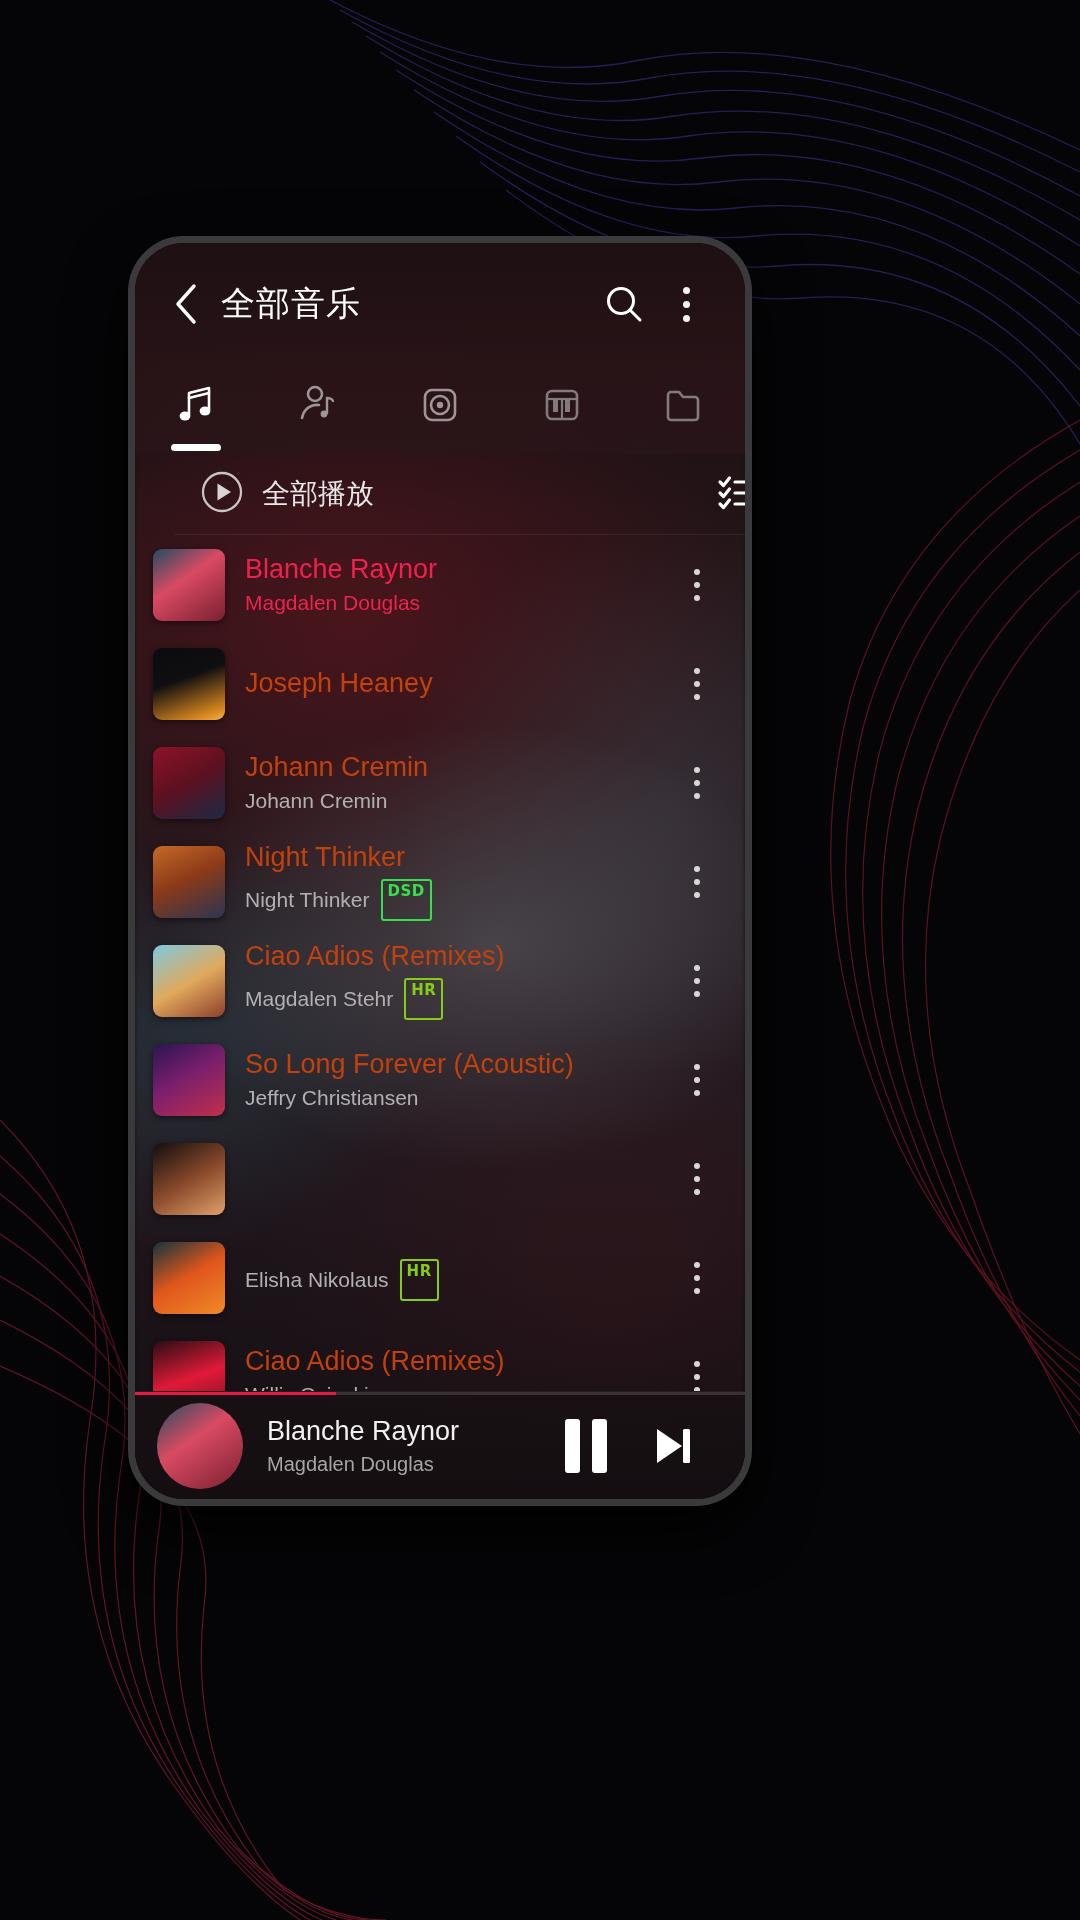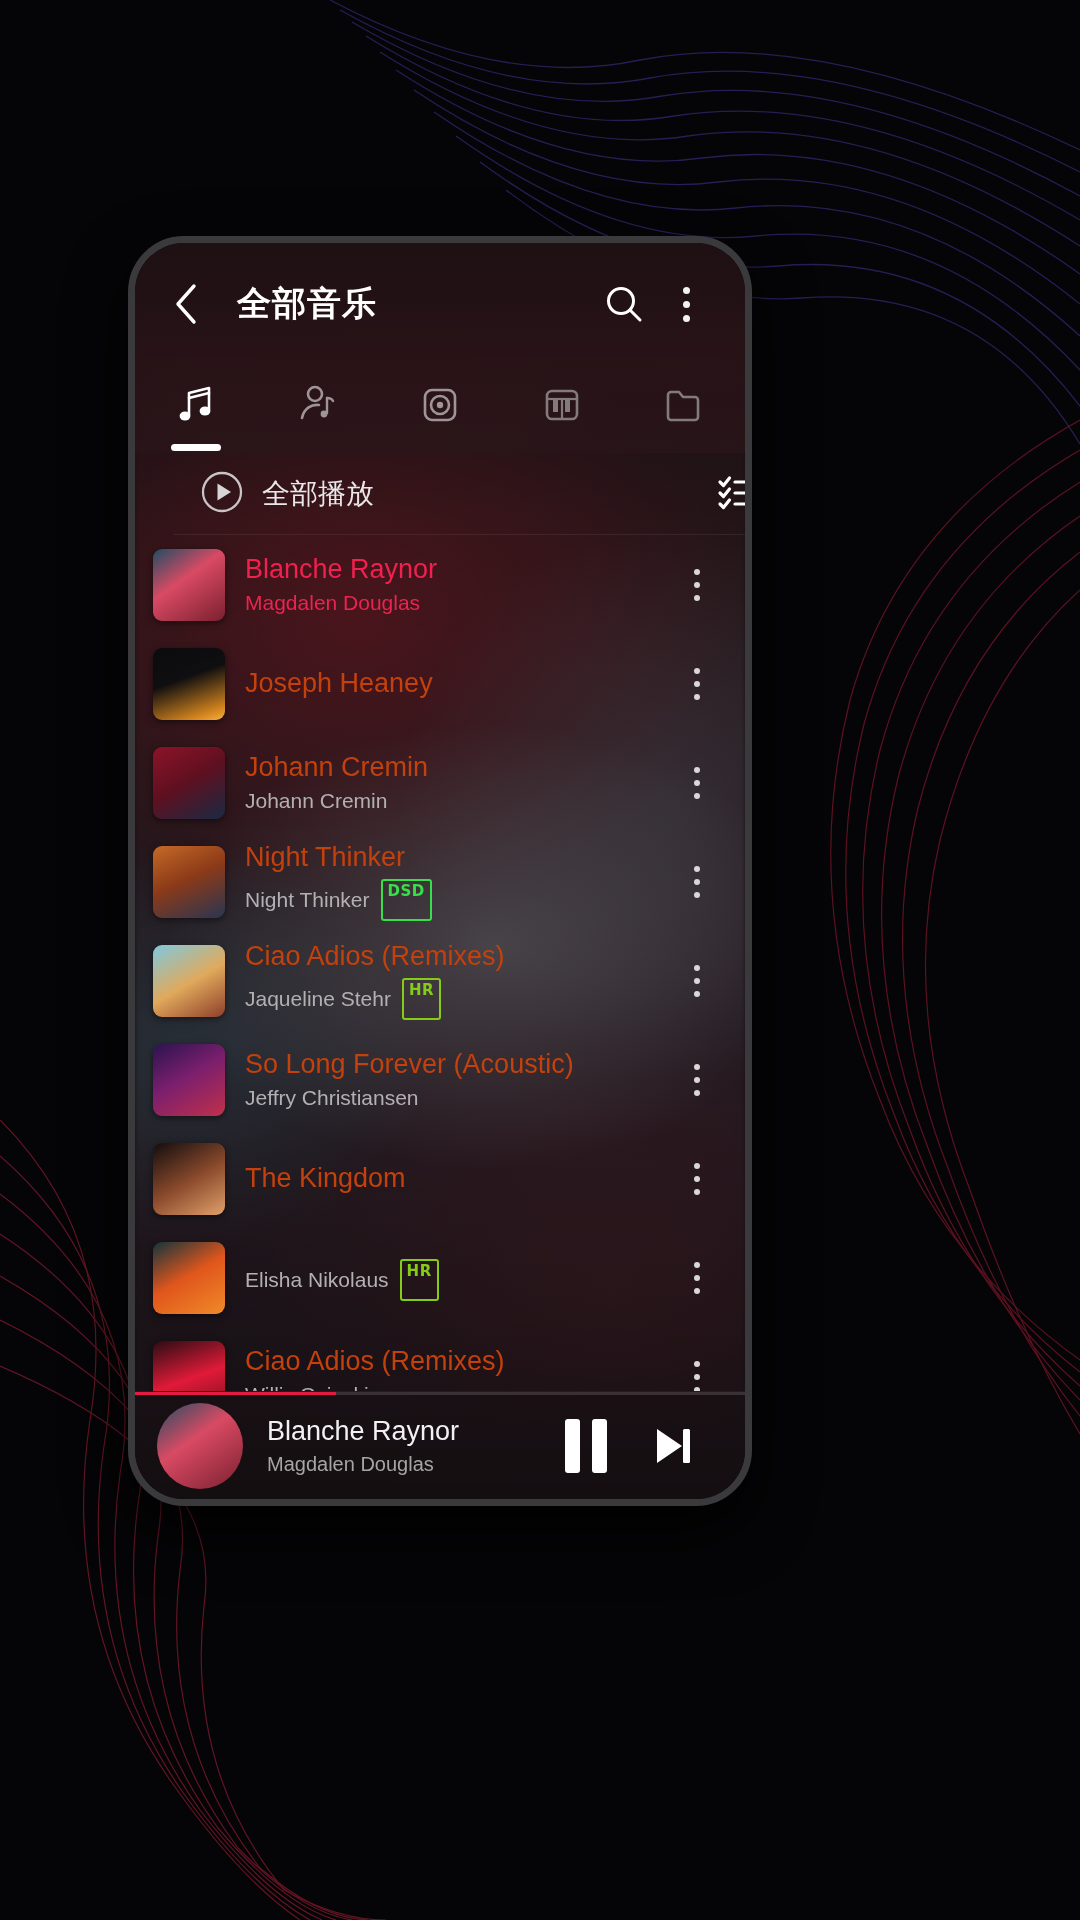--- a/index.html
+++ b/index.html
@@ -54,22 +54,22 @@
   }
 
   
   #appbar {
     position:absolute; left:0; top:0; width:100%; height:122px;
     display:flex; align-items:center; padding:0 28px;
     background:linear-gradient(180deg, rgba(30,16,19,.92), rgba(44,20,24,.72));
   }
   #appbar .back { width:46px; display:flex; align-items:center; justify-content:center; cursor:pointer; }
   #appbar .title {
-    color:#fff; font-size:34px; letter-spacing:1px; margin-left:28px;
-    font-family:"DejaVu Sans","Liberation Sans",sans-serif; font-weight:700;
+    color:#fff; font-size:34px; letter-spacing:1px; margin-left:12px;
+    font-family:"DejaVu Sans","Liberation Sans",sans-serif; font-weight:400;
   }
   #appbar .spacer { flex:1; }
   #appbar .act { width:62px; height:62px; display:flex; align-items:center; justify-content:center; cursor:pointer; }
   .dots-v { display:flex; flex-direction:column; gap:7px; align-items:center; }
   .dots-v i { width:7px; height:7px; border-radius:50%; background:#f2f2f2; display:block; }
 
   
   #tabs {
     position:absolute; left:0; top:122px; width:100%; height:88px;
     display:flex; align-items:flex-end;
@@ -370,21 +370,21 @@
               <i></i>
               <i></i>
             </span>
           </div>
         </div>
         <div class="row">
           <div class="art" style="background-image: linear-gradient(150deg, rgb(127, 201, 222) 0%, rgb(224, 169, 92) 52%, rgb(142, 63, 42) 100%);"></div>
           <div class="meta">
             <div class="t">Ciao Adios (Remixes)</div>
             <div class="sub">
-              <span>Jaqueline Stehr</span>
+              <span>Magdalen Stehr</span>
               <span class="badge HR">HR</span>
             </div>
           </div>
           <div class="more">
             <span class="dots-v">
               <i></i>
               <i></i>
               <i></i>
             </span>
           </div>
@@ -401,21 +401,20 @@
             <span class="dots-v">
               <i></i>
               <i></i>
               <i></i>
             </span>
           </div>
         </div>
         <div class="row">
           <div class="art" style="background-image: linear-gradient(150deg, rgb(18, 13, 14) 0%, rgb(138, 74, 44) 52%, rgb(224, 160, 106) 100%);"></div>
           <div class="meta">
-            <div class="t">The Kingdom</div>
           </div>
           <div class="more">
             <span class="dots-v">
               <i></i>
               <i></i>
               <i></i>
             </span>
           </div>
         </div>
         <div class="row">

